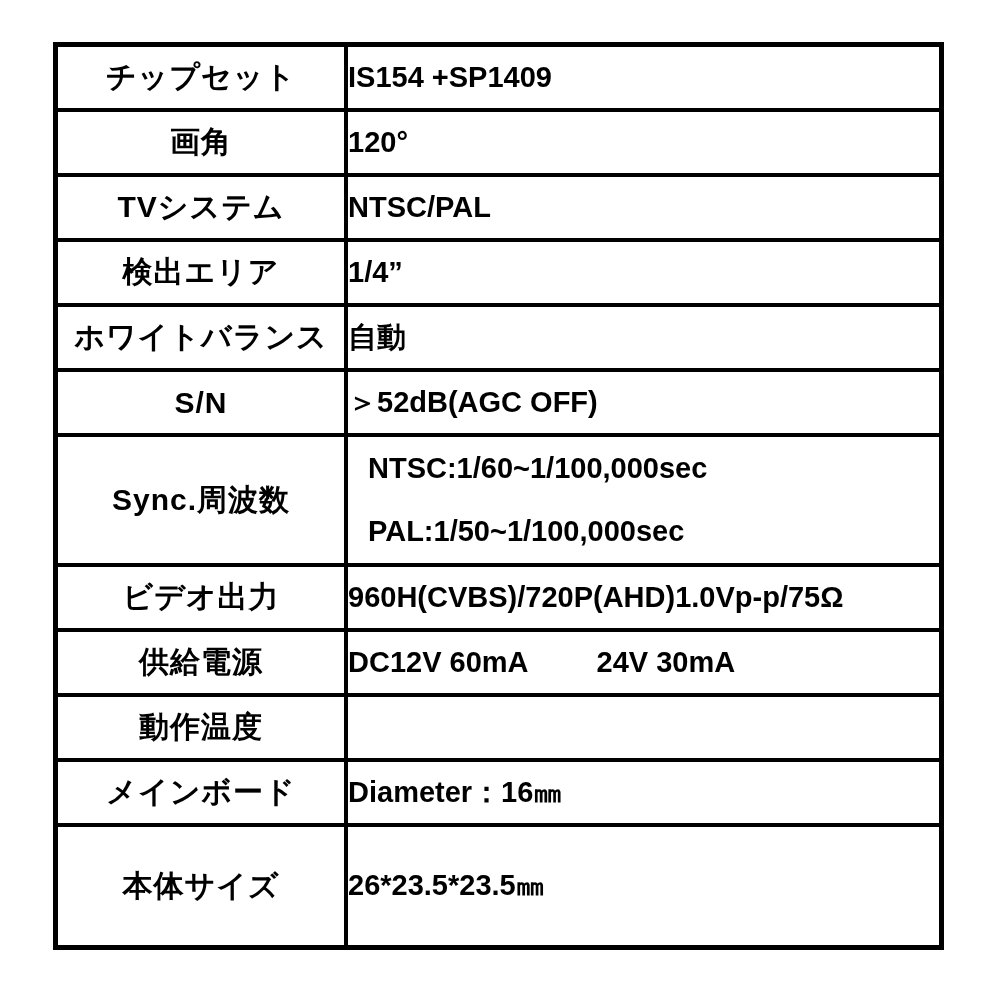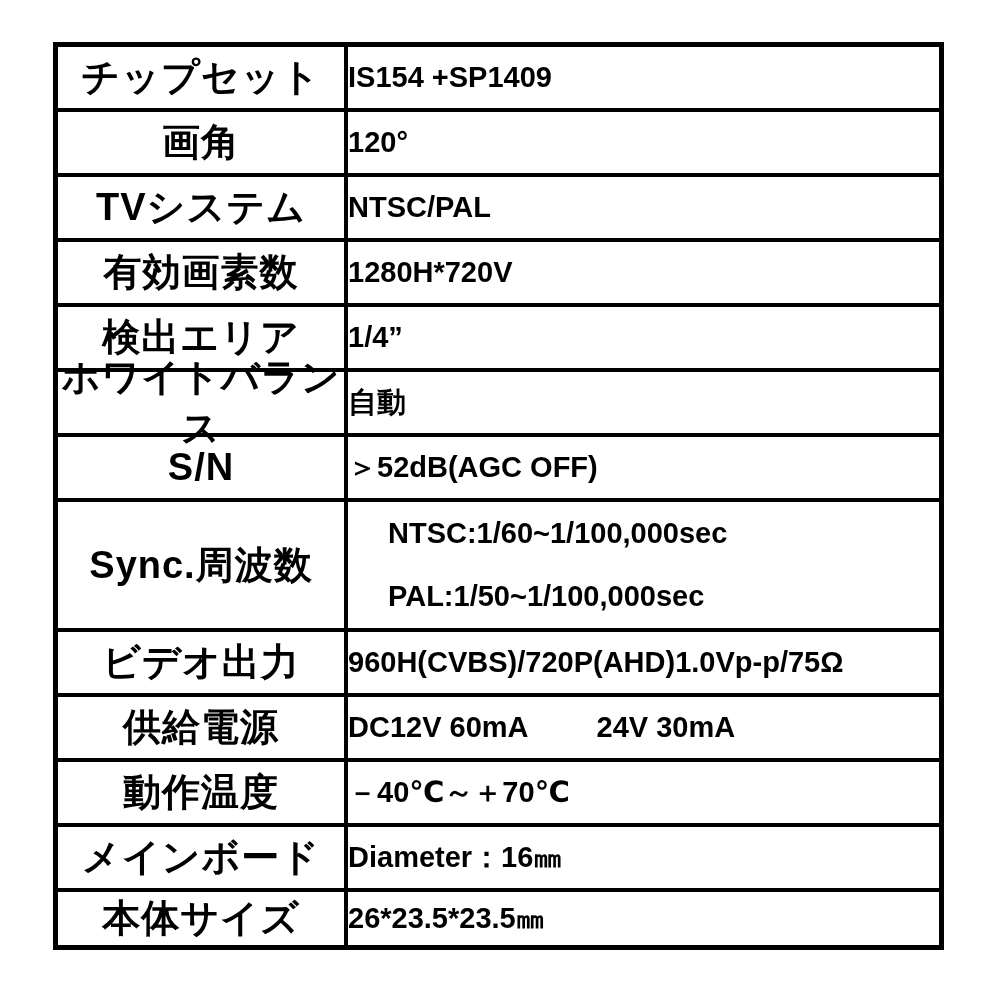--- a/index.html
+++ b/index.html
@@ -34,39 +34,39 @@
   .row.tall { height: 130px; }
   .row.last { border-bottom: none; flex: 1 1 auto; }
   .cell { display: flex; align-items: center; }
   .label-cell {
     width: 290px;
     flex: 0 0 290px;
     border-right: 4px solid #000000;
     justify-content: center;
     text-align: center;
     font-weight: bold;
-    font-size: 38px;
+    font-size: 30px;
     letter-spacing: 1px;
   }
   .value-cell {
     flex: 1 1 auto;
     font-weight: bold;
     font-size: 29px;
     letter-spacing: 0px;
   }
   .value-cell.two-line {
     flex-direction: column;
     align-items: stretch;
     padding-left: 0;
   }
   .value-line {
     flex: 1 1 50%;
     display: flex;
     align-items: center;
-    padding-left: 40px;
+    padding-left: 20px;
   }
   .gap-part { margin-left: 68px; }
 </style>
 </head>
 <body>
 
 <div class="page">
   <div class="spec-table">
 
     <div class="row">
@@ -77,24 +77,20 @@
     <div class="row">
       <div class="cell label-cell">画角</div>
       <div class="cell value-cell">120°</div>
     </div>
 
     <div class="row">
       <div class="cell label-cell">TVシステム</div>
       <div class="cell value-cell">NTSC/PAL</div>
     </div>
 
-    <div class="row">
-      <div class="cell label-cell">有効画素数</div>
-      <div class="cell value-cell">1280H*720V</div>
-    </div>
 
     <div class="row">
       <div class="cell label-cell">検出エリア</div>
       <div class="cell value-cell">1/4”</div>
     </div>
 
     <div class="row">
       <div class="cell label-cell">ホワイトバランス</div>
       <div class="cell value-cell">自動</div>
     </div>
@@ -120,21 +116,20 @@
     <div class="row">
       <div class="cell label-cell">供給電源</div>
       <div class="cell value-cell">
         <span>DC12V 60mA</span>
         <span class="gap-part">24V 30mA</span>
       </div>
     </div>
 
     <div class="row">
       <div class="cell label-cell">動作温度</div>
-      <div class="cell value-cell">－40℃～＋70℃</div>
     </div>
 
     <div class="row">
       <div class="cell label-cell">メインボード</div>
       <div class="cell value-cell">Diameter：16㎜</div>
     </div>
 
     <div class="row last">
       <div class="cell label-cell">本体サイズ</div>
       <div class="cell value-cell">26*23.5*23.5㎜</div>

